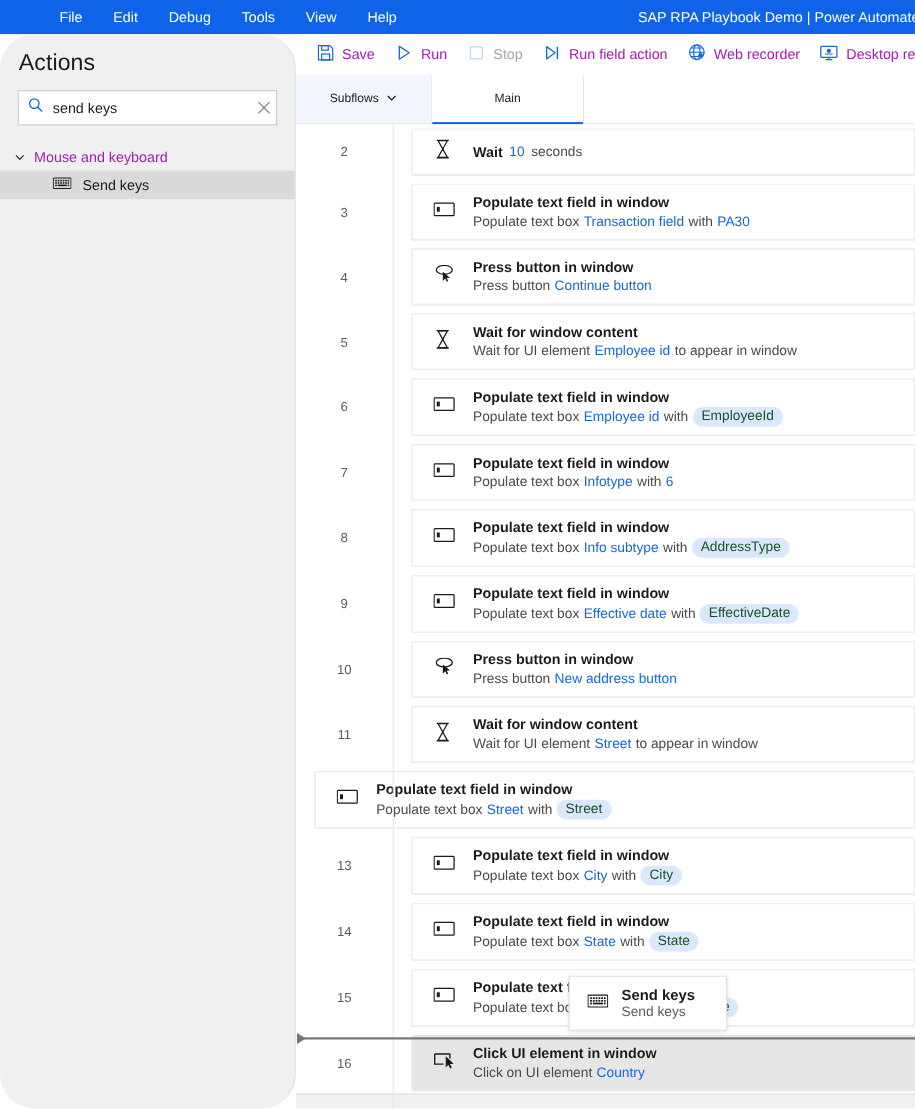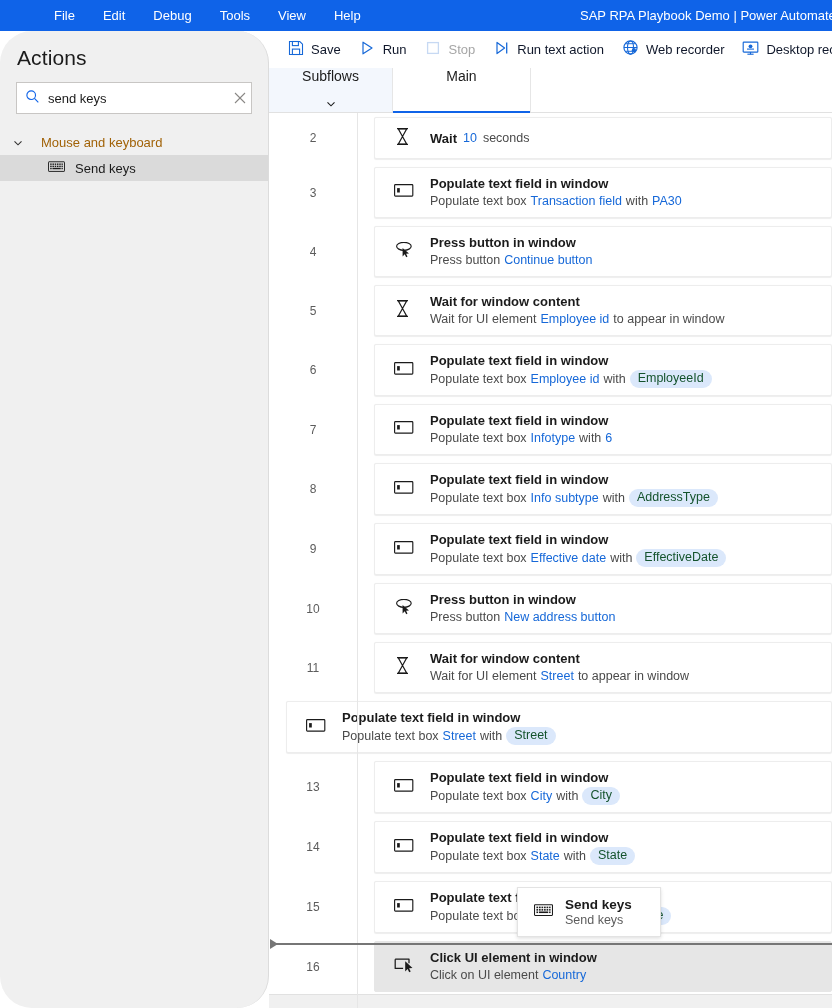--- a/index.html
+++ b/index.html
@@ -51,57 +51,57 @@
     flex: 1; border: none; outline: none; font-size: 13px;
     color: #1b1b1b; font-family: "Liberation Sans", sans-serif;
     background: transparent;
   }
   .clear-x {
     flex: none; width: 16px; height: 16px; cursor: pointer;
     display: flex; align-items: center; justify-content: center;
   }
   .tree { margin-top: 16px; }
   .tree-group {
-    display: flex; align-items: center; gap: 17px;
-    padding: 5px 0 5px 12px; font-size: 13px; color: #a16207;
+    display: flex; align-items: center; gap: 7px;
+    padding: 5px 0 5px 12px; font-size: 13px; color: #a21caf;
     cursor: default;
   }
   .tree-group .chev { width: 12px; display:flex; align-items:center; justify-content:center;}
   .tree-leaf {
     display: flex; align-items: center; gap: 10px;
     padding: 5px 0 5px 48px; font-size: 13px; color: #1b1b1b;
     cursor: default; height: 26px;
   }
   .tree-leaf.selected { background: #dadada; }
 
   
   .flow-pane { flex: 1; display: flex; flex-direction: column; background:#ffffff; position: relative; overflow:hidden; }
 
   .toolbar {
     height: 37px; display: flex; align-items: center;
     padding-left: 9px; gap: 0px; background: #ffffff;
     border-bottom: 1px solid #ffffff; flex: none;
   }
   .tb-btn {
     display: flex; align-items: center; gap: 7px;
-    padding: 5px 9px; font-size: 13px; color: #0f172a;
+    padding: 5px 9px; font-size: 13px; color: #a21caf;
     cursor: pointer; white-space: nowrap; border-radius: 2px;
   }
   .tb-btn.disabled { color: #a6a6a6; cursor: default; }
   .tb-ico { width: 17px; height: 17px; display:flex; align-items:center; justify-content:center; flex:none;}
 
   
   .tabs {
     height: 45px; display: flex; align-items: stretch; flex: none;
     border-bottom: 1px solid #e1e1e1; background: #ffffff;
   }
   .tab {
-    display: flex; align-items: center; justify-content: space-between;
-    font-size: 14px; color: #1b1b1b; cursor: pointer;
-    position: relative; border-right: 1px solid #e6e6e6; flex-direction: column;
+    display: flex; align-items: center; justify-content: center;
+    font-size: 11px; color: #1b1b1b; cursor: pointer;
+    position: relative; border-right: 1px solid #e6e6e6;
   }
   .tab.subflows { width: 124px; background: #f3f7fd; gap: 7px; }
   .tab.main { width: 138px; background: #ffffff; }
   .tab.main::after {
     content: ""; position: absolute; left: 0; right: 0; bottom: -1px;
     height: 2px; background: #0f63e8;
   }
   .tab-filler { flex: 1; background: #ffffff; border-bottom: 0; }
 
   
@@ -289,21 +289,21 @@
             </span>
             <span>Stop</span>
           </div>
           <div class="tb-btn">
             <span class="tb-ico">
               <span><svg width="16" height="16" viewBox="0 0 16 16">
                   <polygon points="3,2.4 10.6,8 3,13.6" fill="none" stroke="#1668d8" stroke-width="1.2" stroke-linejoin="round"></polygon>
                   <line x1="12.7" y1="2.4" x2="12.7" y2="13.6" stroke="#1668d8" stroke-width="1.3"></line>
                 </svg></span>
             </span>
-            <span>Run text action</span>
+            <span>Run field action</span>
           </div>
           <div class="tb-btn">
             <span class="tb-ico">
               <span><svg width="17" height="17" viewBox="0 0 17 17">
                   <circle cx="8.5" cy="8.5" r="6.6" fill="none" stroke="#1668d8" stroke-width="1.15"></circle>
                   <ellipse cx="8.5" cy="8.5" rx="3" ry="6.6" fill="none" stroke="#1668d8" stroke-width="1.05"></ellipse>
                   <line x1="2" y1="8.5" x2="15" y2="8.5" stroke="#1668d8" stroke-width="1.05"></line>
                   <line x1="3.2" y1="4.7" x2="13.8" y2="4.7" stroke="#1668d8" stroke-width="0.95"></line>
                   <line x1="3.2" y1="12.3" x2="13.8" y2="12.3" stroke="#1668d8" stroke-width="0.95"></line>
                   <circle cx="11.9" cy="11.2" r="2.1" fill="#1668d8"></circle>

